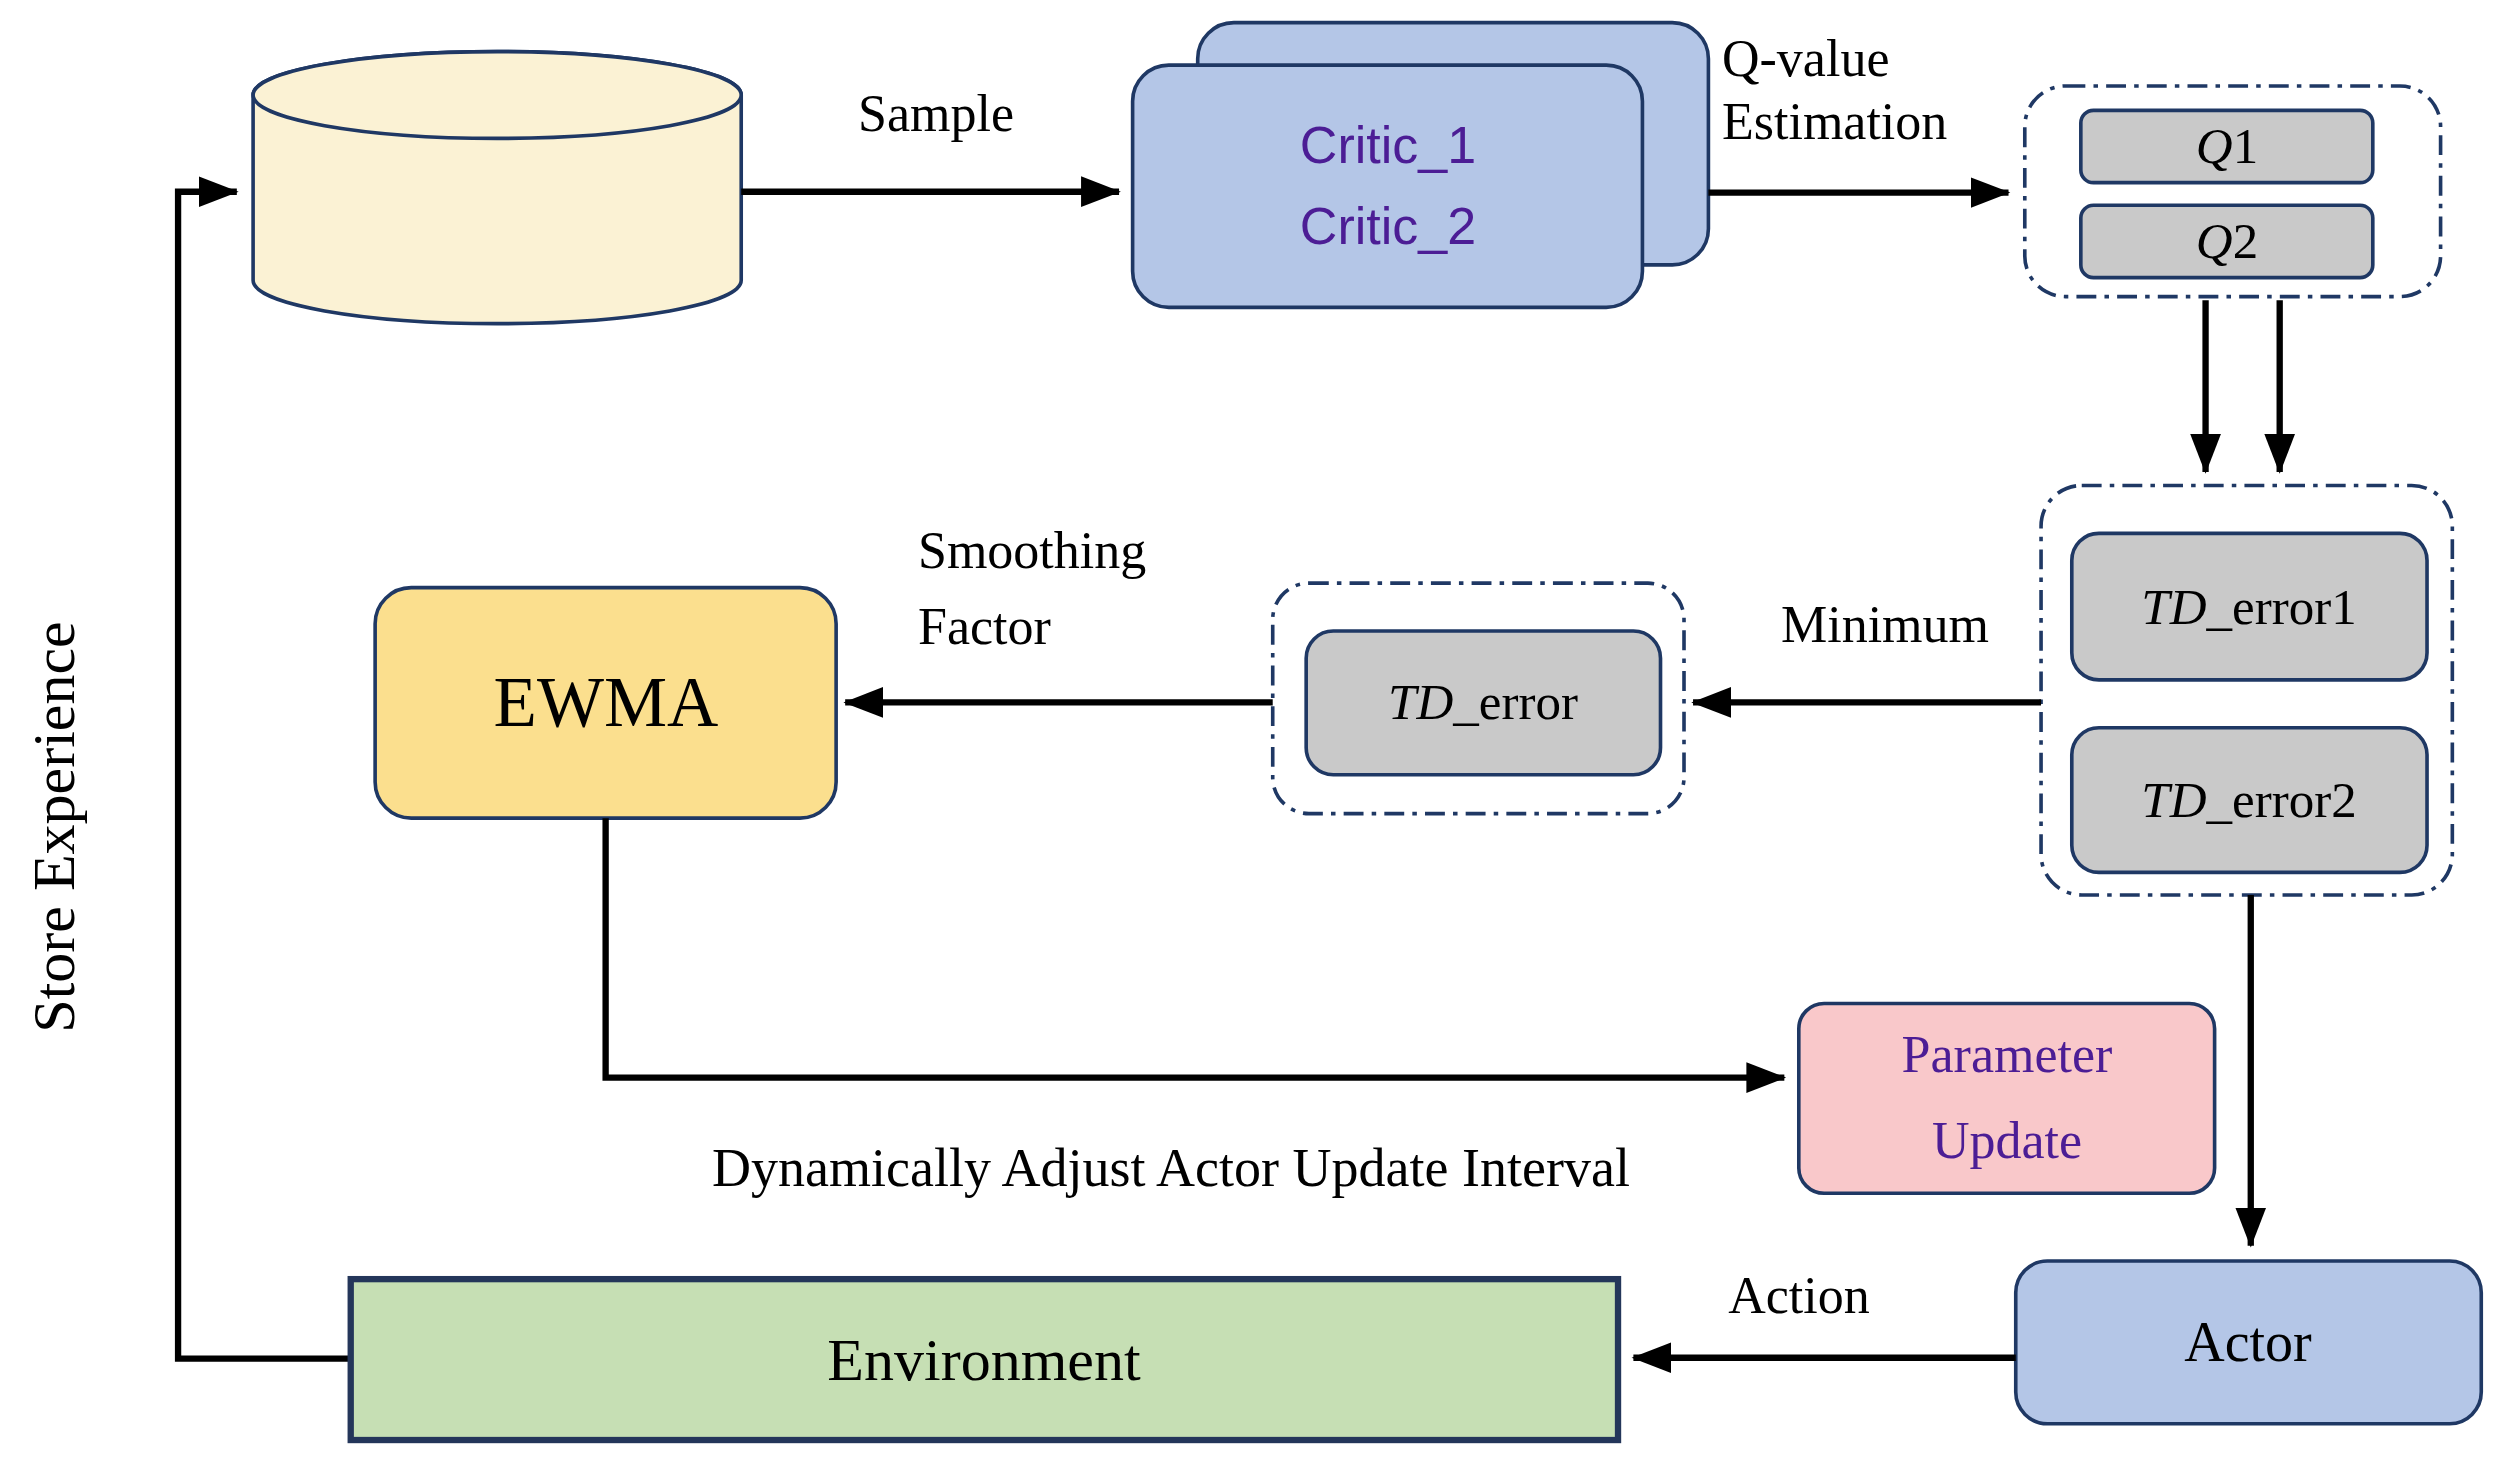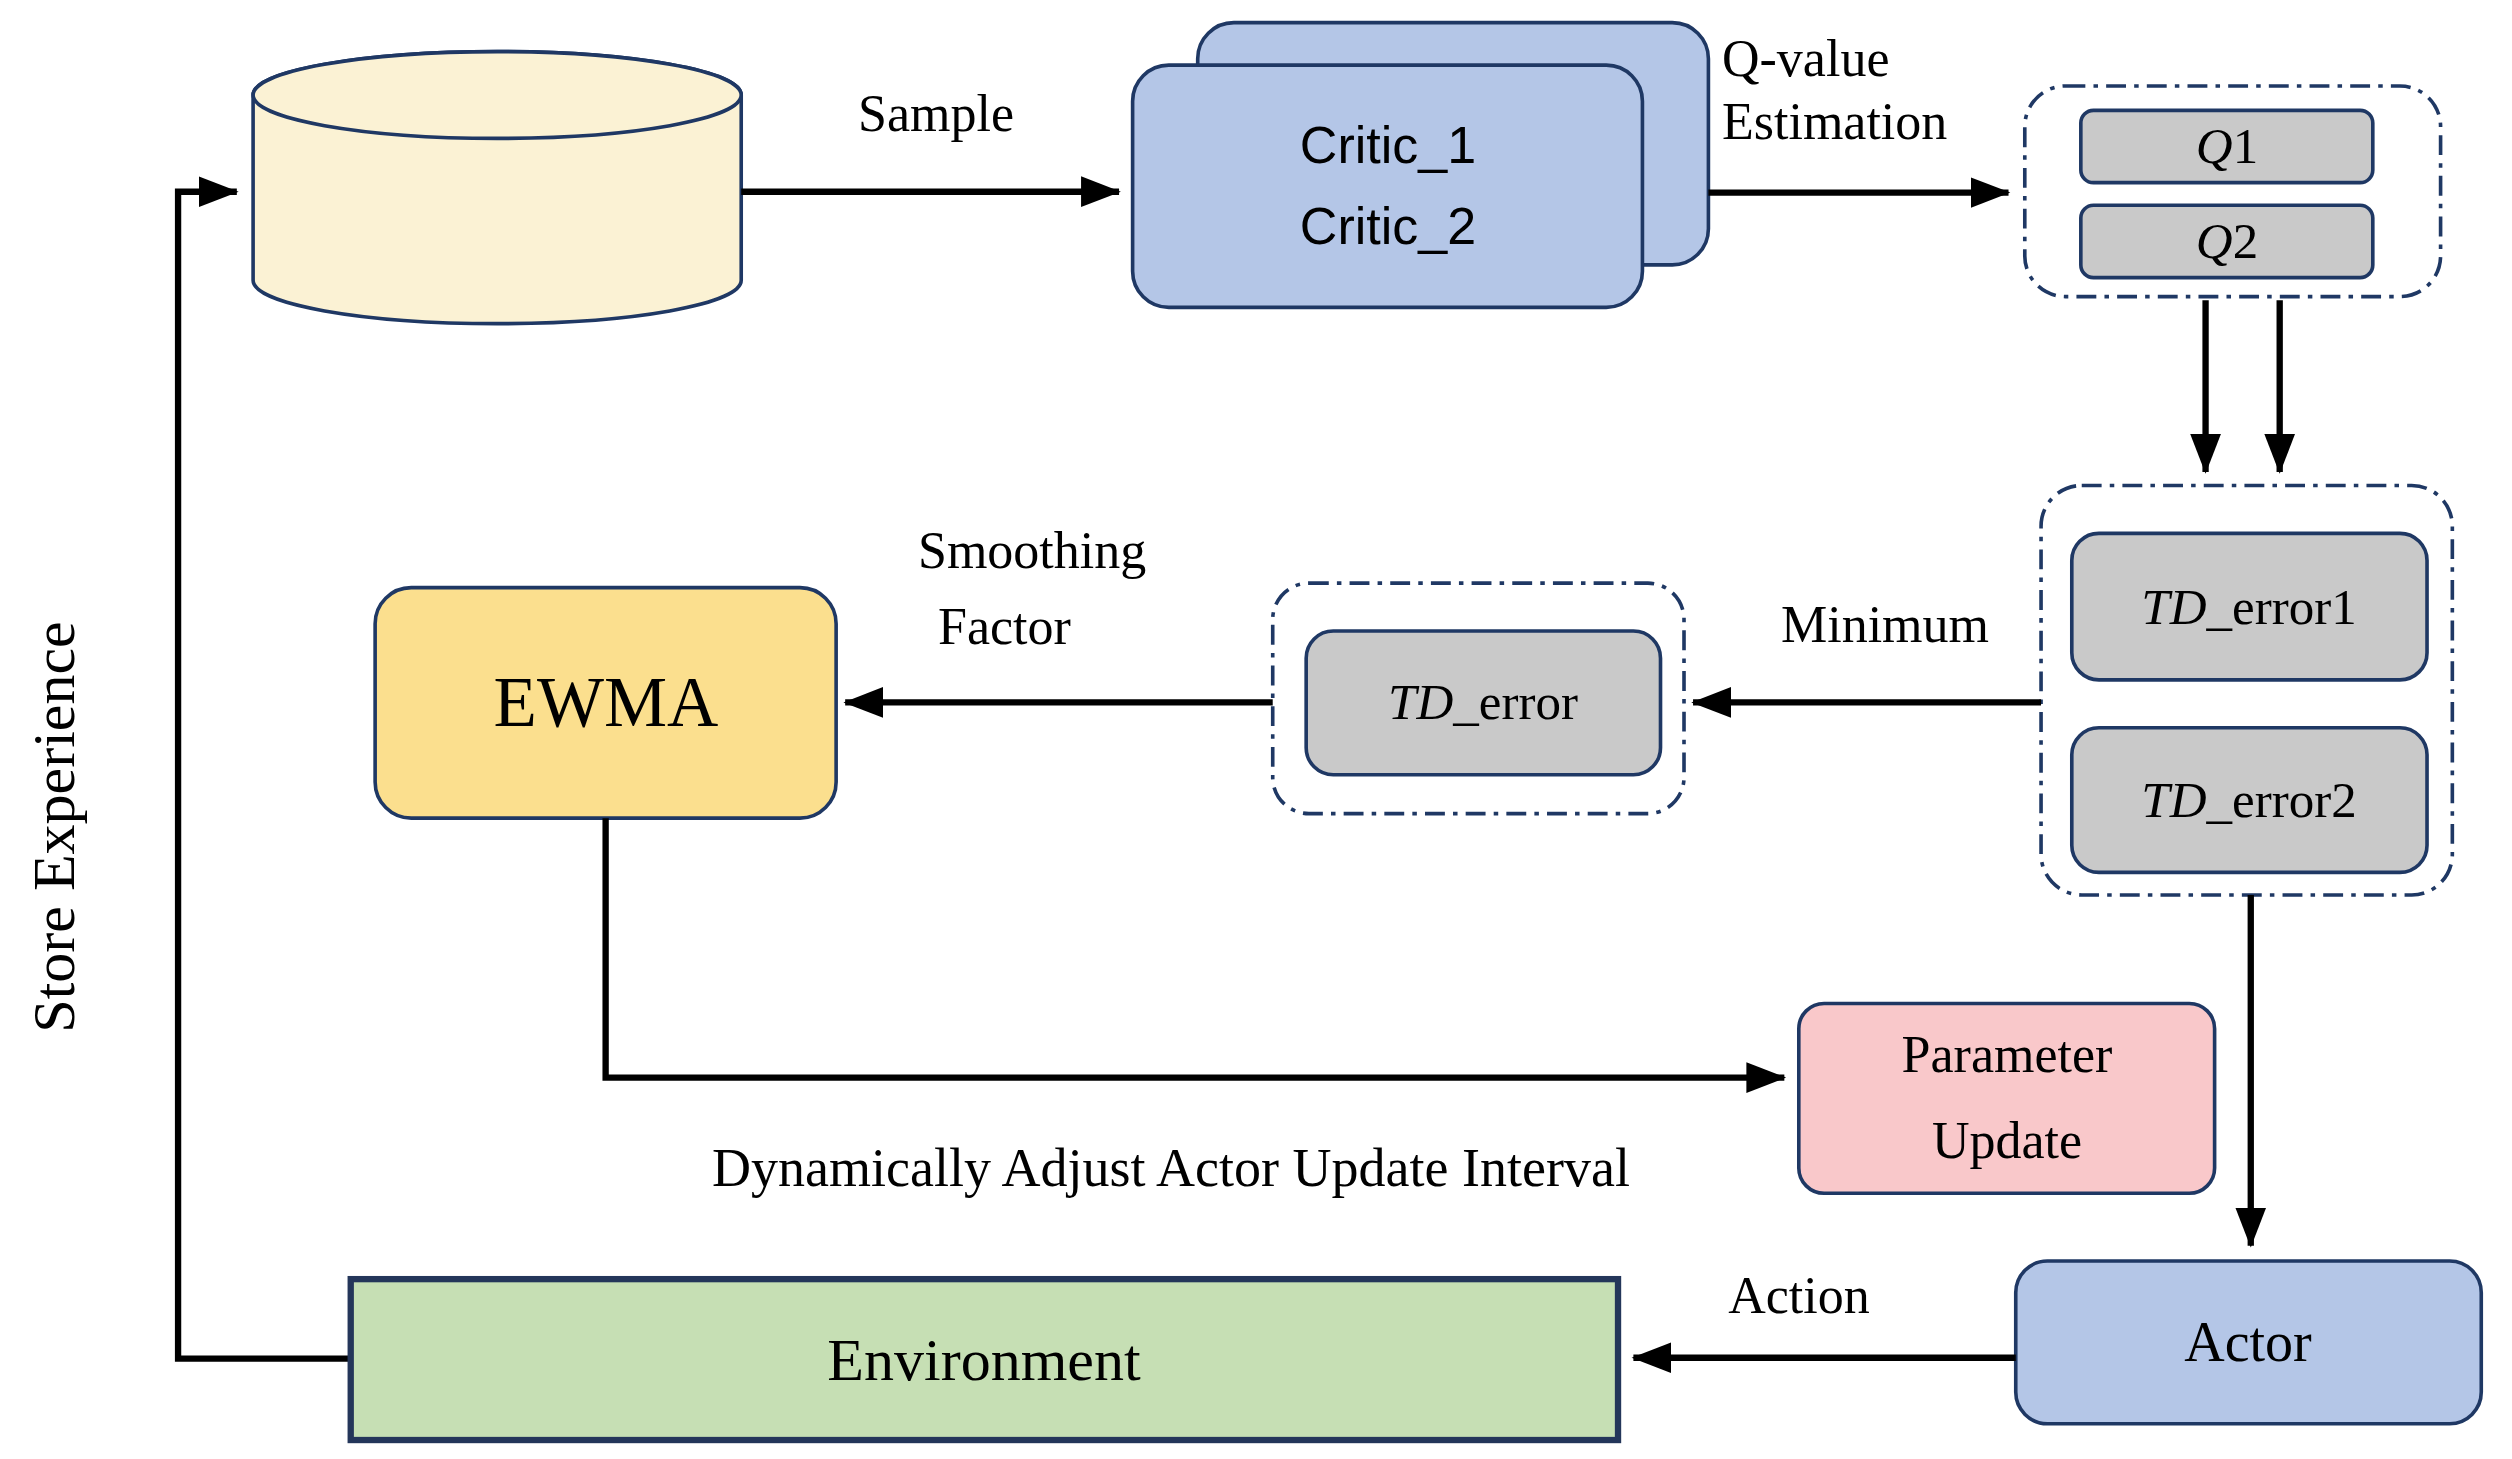--- a/index.html
+++ b/index.html
@@ -21,21 +21,21 @@
   .lbl.left{transform:translateY(-50%);}
   .rot{
     transform:translate(-50%,-50%) rotate(-90deg);
   }
   .boxtext{
     position:absolute;
     display:flex;
     flex-direction:column;
     align-items:center;
     justify-content:center;
-    color:#000000;
+    color:#4c1d95;
   }
   .sans{font-family:"Liberation Sans", sans-serif;}
   .it{font-style:italic;}
 </style>
 </head>
 <body>
 
 <div id="canvas">
 
   <svg id="diagram-svg" width="2512" height="1460" viewBox="0 0 2779 1615">
@@ -109,21 +109,21 @@
   <div class="lbl" style="left:2227px;top:241px;font-size:51px;"><span class="it">Q</span><span>2</span></div>
 
   <div class="lbl" style="left:2249px;top:607px;font-size:51px;"><span class="it">TD</span><span>_error1</span></div>
   <div class="lbl" style="left:2249px;top:800px;font-size:51px;"><span class="it">TD</span><span>_error2</span></div>
 
   <div class="lbl" style="left:1885px;top:624px;font-size:52px;text-align:center;">Minimum</div>
 
   <div class="lbl" style="left:1483px;top:702px;font-size:51px;"><span class="it">TD</span><span>_error</span></div>
 
   <div class="lbl left" style="left:918px;top:550px;font-size:52px;">Smoothing</div>
-  <div class="lbl left" style="left:918px;top:626px;font-size:52px;margin-left:20px;">Factor</div>
+  <div class="lbl left" style="left:918px;top:626px;font-size:52px;">Factor</div>
 
   <div class="lbl" style="left:606px;top:702px;font-size:71px;">EWMA</div>
 
   <div class="boxtext" style="left:1799px;top:1003px;width:416px;height:190px;font-size:52px;line-height:86px;">
     <span>Parameter</span>
     <span>Update</span>
   </div>
 
   <div class="lbl" style="left:984px;top:1360px;font-size:60px;">Environment</div>
 

